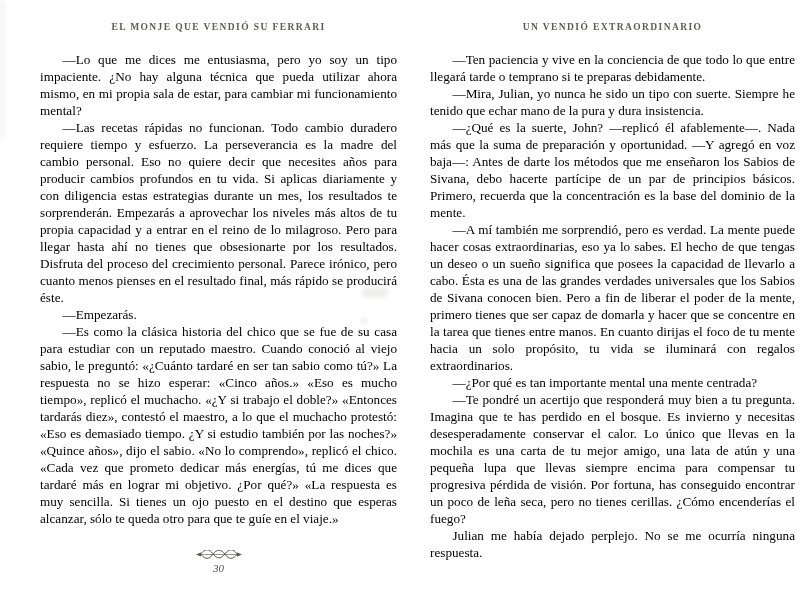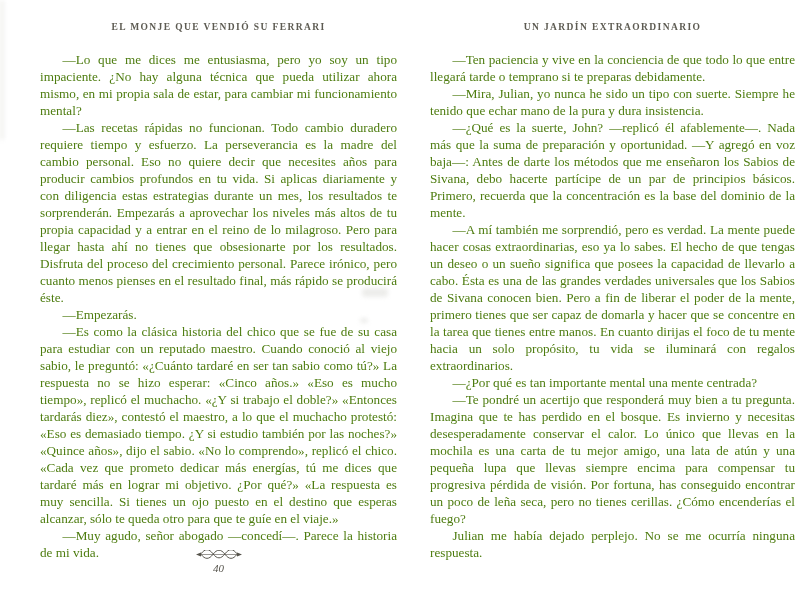--- a/index.html
+++ b/index.html
@@ -31,21 +31,21 @@
     margin: 0 0 19px 0;
     font-weight: bold;
     white-space: nowrap;
   }
   .body-text p {
     margin: 0;
     font-size: 13.2px;
     line-height: 17px;
     text-align: justify;
     text-indent: 1.7em;
-    color: #4d7c0f;
+    color: #000000;
     hyphens: auto;
     -webkit-hyphens: auto;
   }
   .page-footer {
     position: absolute;
     left: 0;
     right: 0;
     bottom: 14px;
     text-align: center;
   }
@@ -76,38 +76,37 @@
 <div class="scan-artifact artifact-2"></div>
 <div class="scan-artifact artifact-3"></div>
 
 <div class="page page-left">
   <div class="running-header">EL MONJE QUE VENDIÓ SU FERRARI</div>
   <div class="body-text">
     <p>—Lo que me dices me entusiasma, pero yo soy un tipo impaciente. ¿No hay alguna técnica que pueda utilizar ahora mismo, en mi propia sala de estar, para cambiar mi funcionamiento mental?</p>
     <p>—Las recetas rápidas no funcionan. Todo cambio duradero requiere tiempo y esfuerzo. La perseverancia es la madre del cambio personal. Eso no quiere decir que necesites años para producir cambios profundos en tu vida. Si aplicas diariamente y con diligencia estas estrategias durante un mes, los resultados te sorprenderán. Empezarás a aprovechar los niveles más altos de tu propia capacidad y a entrar en el reino de lo milagroso. Pero para llegar hasta ahí no tienes que obsesionarte por los resultados. Disfruta del proceso del crecimiento personal. Parece irónico, pero cuanto menos pienses en el resultado final, más rápido se producirá éste.</p>
     <p>—Empezarás.</p>
     <p>—Es como la clásica historia del chico que se fue de su casa para estudiar con un reputado maestro. Cuando conoció al viejo sabio, le preguntó: «¿Cuánto tardaré en ser tan sabio como tú?» La respuesta no se hizo esperar: «Cinco años.» «Eso es mucho tiempo», replicó el muchacho. «¿Y si trabajo el doble?» «Entonces tardarás diez», contestó el maestro, a lo que el muchacho protestó: «Eso es demasiado tiempo. ¿Y si estudio también por las noches?» «Quince años», dijo el sabio. «No lo comprendo», replicó el chico. «Cada vez que prometo dedicar más energías, tú me dices que tardaré más en lograr mi objetivo. ¿Por qué?» «La respuesta es muy sencilla. Si tienes un ojo puesto en el destino que esperas alcanzar, sólo te queda otro para que te guíe en el viaje.»</p>
-    <p>—Muy agudo, señor abogado —concedí—. Parece la historia de mi vida.</p>
   </div>
   <div class="page-footer">
     <svg class="ornament" width="48" height="9" viewBox="0 0 48 9">
       <g stroke="#55534b" stroke-width="1" fill="none">
         <path d="M1 4.5 L6 2.5 L6 6.5 Z" fill="#55534b" stroke="none"></path>
         <path d="M47 4.5 L42 2.5 L42 6.5 Z" fill="#55534b" stroke="none"></path>
         <path d="M6 7 C10 1, 14 1, 18 7 C22 13, 26 13, 30 7 C34 1, 38 1, 42 7" transform="translate(0,-2.5) scale(1,0.9)"></path>
         <path d="M6 2 C10 8, 14 8, 18 2 C22 -4, 26 -4, 30 2 C34 8, 38 8, 42 2" transform="translate(0,2.5) scale(1,0.9)"></path>
         <path d="M6 4.5 L42 4.5" stroke-width="0.6"></path>
       </g>
     </svg>
-    <div class="page-number">40</div>
+    <div class="page-number">30</div>
   </div>
 </div>
 
 <div class="page page-right">
-  <div class="running-header">UN JARDÍN EXTRAORDINARIO</div>
+  <div class="running-header">UN VENDIÓ EXTRAORDINARIO</div>
   <div class="body-text">
     <p>—Ten paciencia y vive en la conciencia de que todo lo que entre llegará tarde o temprano si te preparas debidamente.</p>
     <p>—Mira, Julian, yo nunca he sido un tipo con suerte. Siempre he tenido que echar mano de la pura y dura insistencia.</p>
     <p>—¿Qué es la suerte, John? —replicó él afablemente—. Nada más que la suma de preparación y oportunidad. —Y agregó en voz baja—: Antes de darte los métodos que me enseñaron los Sabios de Sivana, debo hacerte partícipe de un par de principios básicos. Primero, recuerda que la concentración es la base del dominio de la mente.</p>
     <p>—A mí también me sorprendió, pero es verdad. La mente puede hacer cosas extraordinarias, eso ya lo sabes. El hecho de que tengas un deseo o un sueño significa que posees la capacidad de llevarlo a cabo. Ésta es una de las grandes verdades universales que los Sabios de Sivana conocen bien. Pero a fin de liberar el poder de la mente, primero tienes que ser capaz de domarla y hacer que se concentre en la tarea que tienes entre manos. En cuanto dirijas el foco de tu mente hacia un solo propósito, tu vida se iluminará con regalos extraordinarios.</p>
     <p>—¿Por qué es tan importante mental una mente centrada?</p>
     <p>—Te pondré un acertijo que responderá muy bien a tu pregunta. Imagina que te has perdido en el bosque. Es invierno y necesitas desesperadamente conservar el calor. Lo único que llevas en la mochila es una carta de tu mejor amigo, una lata de atún y una pequeña lupa que llevas siempre encima para compensar tu progresiva pérdida de visión. Por fortuna, has conseguido encontrar un poco de leña seca, pero no tienes cerillas. ¿Cómo encenderías el fuego?</p>
     <p>Julian me había dejado perplejo. No se me ocurría ninguna respuesta.</p>
   </div>
 </div>

